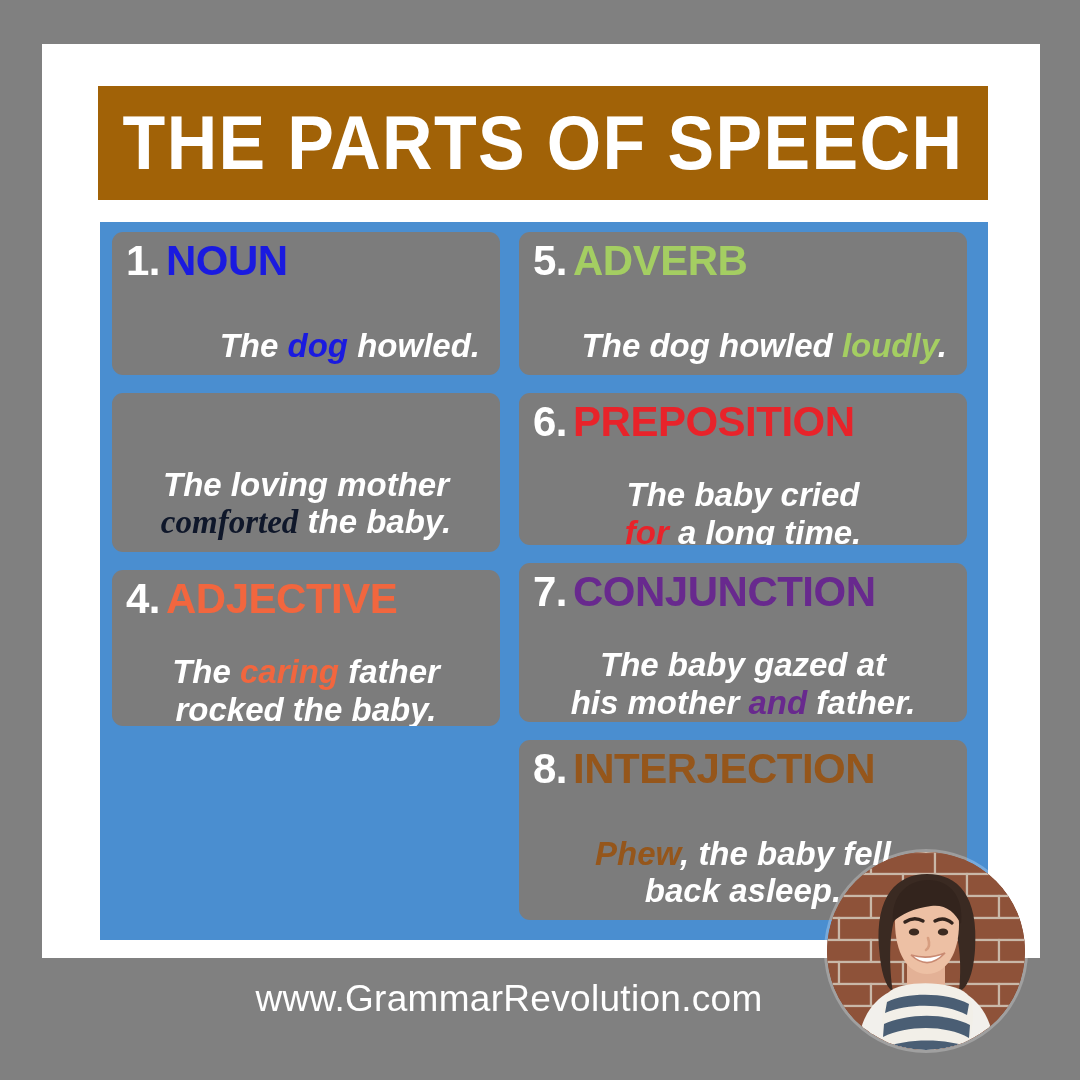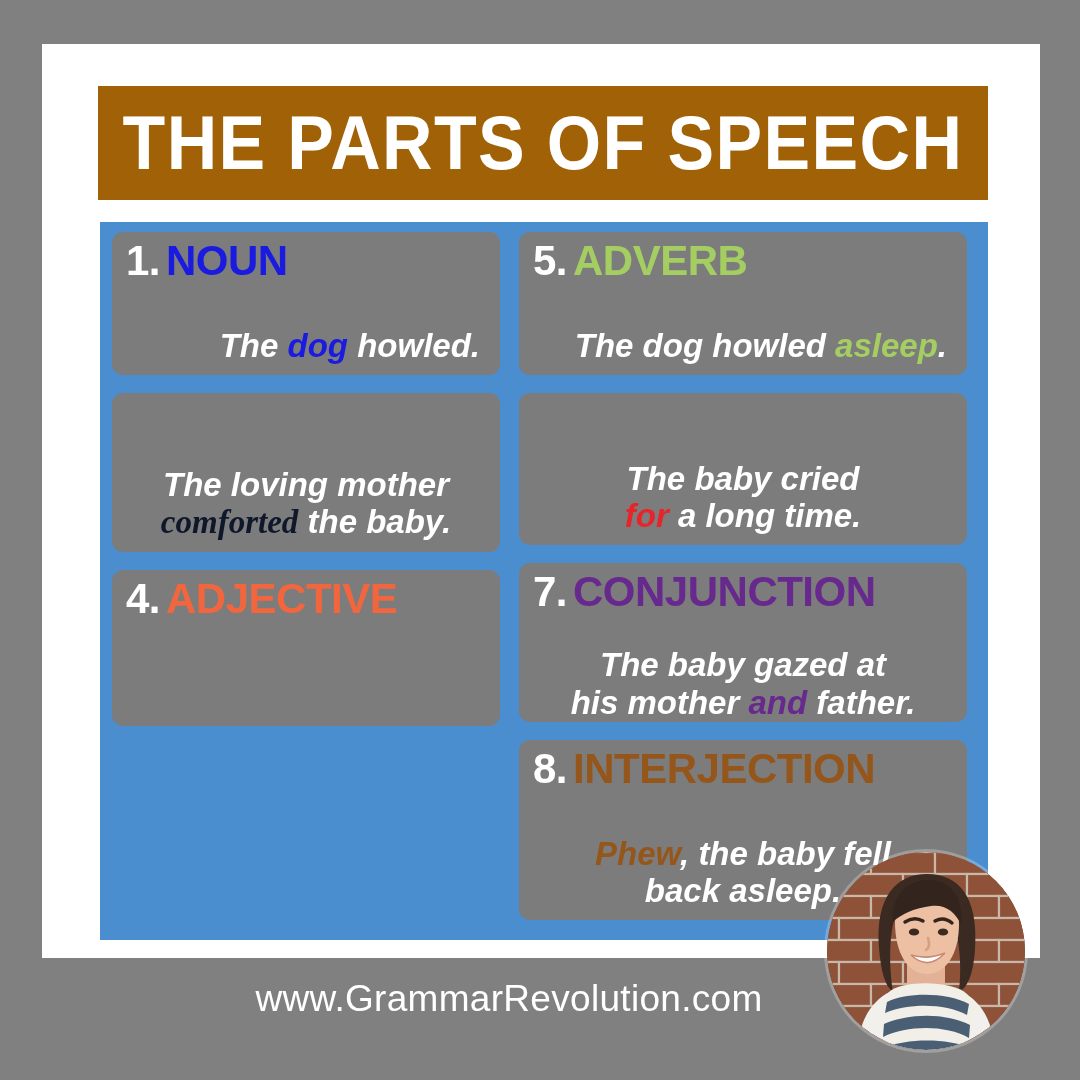--- a/index.html
+++ b/index.html
@@ -170,30 +170,35 @@
           </div>
         </div>
         <div class="card r3">
           <div class="card-ex ex-center">
             <div><span>The loving mother</span></div>
             <div><span class="hl" style="color: #0f172a; font-family: Liberation Serif, serif;">comforted</span><span> the baby.</span></div>
           </div>
         </div>
         <div class="card r4">
           <div class="card-head"><span class="num">4.</span><span class="pos" style="color: rgb(242, 102, 62);">ADJECTIVE</span></div>
+          <div class="card-ex ex-center">
+            <div><span>The </span><span class="hl" style="color: rgb(242, 102, 62);">caring</span><span> father</span></div>
+            <div><span>rocked the baby.</span></div>
+          </div>
         </div>
       </div>
     <div class="col col-right">
         <div class="card r1">
           <div class="card-head"><span class="num">5.</span><span class="pos" style="color: rgb(164, 206, 98);">ADVERB</span></div>
           <div class="card-ex ex-right">
-            <div><span>The dog howled </span><span class="hl" style="color: rgb(164, 206, 98);">asleep</span><span>.</span></div>
+            <div><span>The dog howled </span><span class="hl" style="color: rgb(164, 206, 98);">loudly</span><span>.</span></div>
           </div>
         </div>
         <div class="card r2">
+          <div class="card-head"><span class="num">6.</span><span class="pos" style="color: rgb(232, 35, 42);">PREPOSITION</span></div>
           <div class="card-ex ex-center">
             <div><span>The baby cried</span></div>
             <div><span class="hl" style="color: rgb(232, 35, 42);">for</span><span> a long time.</span></div>
           </div>
         </div>
         <div class="card r3">
           <div class="card-head"><span class="num">7.</span><span class="pos" style="color: rgb(104, 41, 142);">CONJUNCTION</span></div>
           <div class="card-ex ex-center">
             <div><span>The baby gazed at</span></div>
             <div><span>his mother </span><span class="hl" style="color: rgb(104, 41, 142);">and</span><span> father.</span></div>

